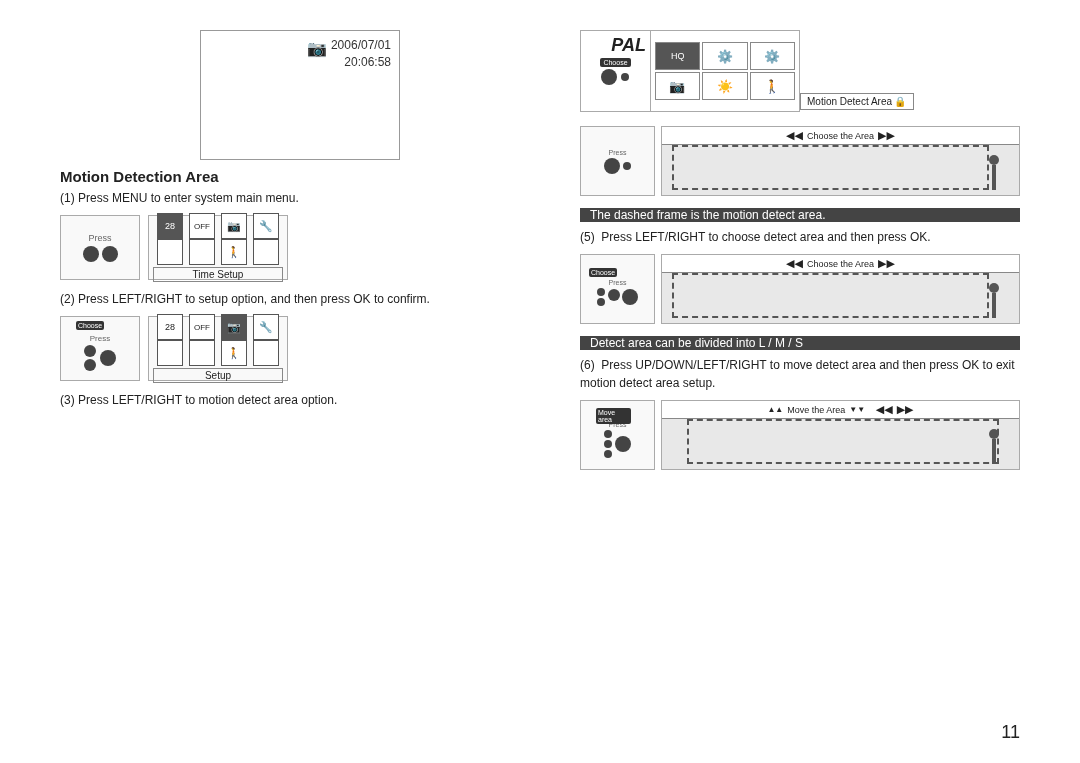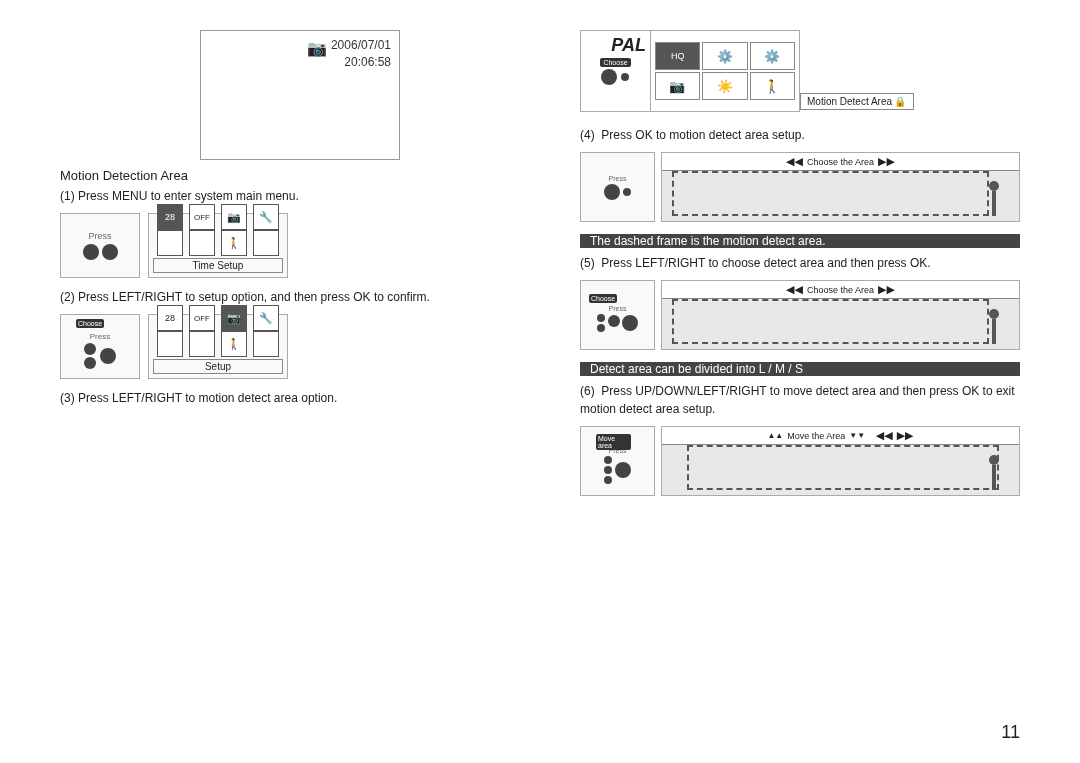--- a/index.html
+++ b/index.html
@@ -53,23 +53,23 @@
     }
     .motion-detect-off {
       text-align: center;
       font-size: 22px;
       margin-bottom: 18px;
       font-weight: normal;
     }
 
     
     .section-heading {
-      font-weight: normal;
+      font-weight: bold;
       margin-bottom: 4px;
-      font-size: 13px;
+      font-size: 15px;
     }
     .step-text {
       font-size: 12px;
       margin-bottom: 8px;
       line-height: 1.5;
     }
 
     
     .diagram-row {
       display: flex;
@@ -88,21 +88,21 @@
       background: #f9f9f9;
       flex-shrink: 0;
     }
     .menu-diagram {
       width: 140px;
       height: 65px;
       border: 1px solid #aaa;
       display: flex;
       flex-direction: column;
       align-items: center;
-      justify-content: flex-end;
+      justify-content: center;
       padding: 4px;
       background: #f9f9f9;
       flex-shrink: 0;
     }
     .menu-icons-row {
       display: flex;
       gap: 6px;
       align-items: center;
       justify-content: center;
       width: 100%;
@@ -401,24 +401,20 @@
           <div class="pal-icon">☀️</div>
           <div class="pal-icon">🚶</div>
         </div>
       </div>
       <div class="motion-detect-label">
         <span>Motion Detect Area</span> 🔒
       </div>
     </div>
 
     
-    <div class="step-text">
-      <span>(4)</span>&nbsp;
-      <span>Press OK to motion detect area setup.</span>
-    </div>
     <div class="scene-box">
       <div class="scene-device">
         <div style="display:flex;flex-direction:column;align-items:center;gap:2px;">
           <span style="font-size:7px;color:#666;">Press</span>
           <div class="circle-group">
             <div class="circle large"></div>
             <div class="circle small"></div>
           </div>
         </div>
       </div>

